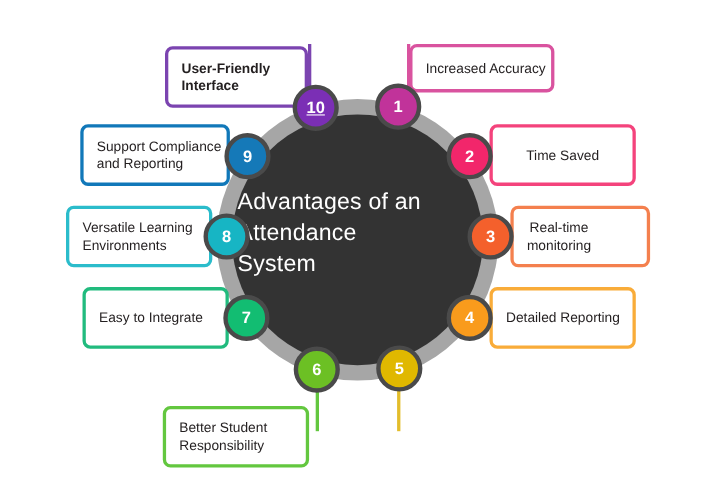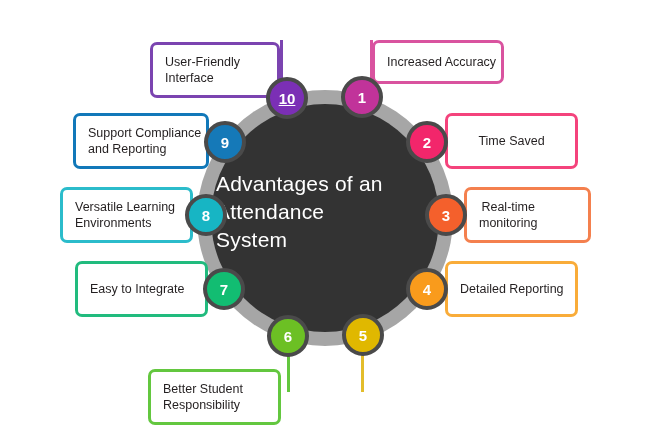--- a/index.html
+++ b/index.html
@@ -105,21 +105,21 @@
   <div class="stub" style="left:176px;top:289px;width:60px;height:3px;background:#21bb7e;"></div>
   <div class="stub" style="left:158px;top:215px;width:60px;height:3px;background:#2bbccb;"></div>
   <div class="stub" style="left:176px;top:141px;width:60px;height:3px;background:#1178b9;"></div>
 
   <div class="hub-ring"></div>
   <div class="hub-core"></div>
   <div class="hub-title">Advantages of an
 Attendance
 System</div>
 
-  <div class="box pad-l" style="left:150px;top:42px;width:130px;height:56px;border-color:#7b44b0;">
+  <div class="box pad-l" style="left:150px;top:42px;width:130px;height:56px;border-color:#7b44b0;font-weight:bold;">
     <span class="box-text">User-Friendly
 Interface</span>
   </div>
 
   <div class="box pad-l" style="left:372px;top:40px;width:132px;height:44px;border-color:#d9539f;">
     <span class="box-text">Increased Accuracy</span>
   </div>
 
   <div class="box pad-c" style="left:445px;top:113px;width:133px;height:56px;border-color:#f4437c;">
     <span class="box-text">Time Saved</span>

